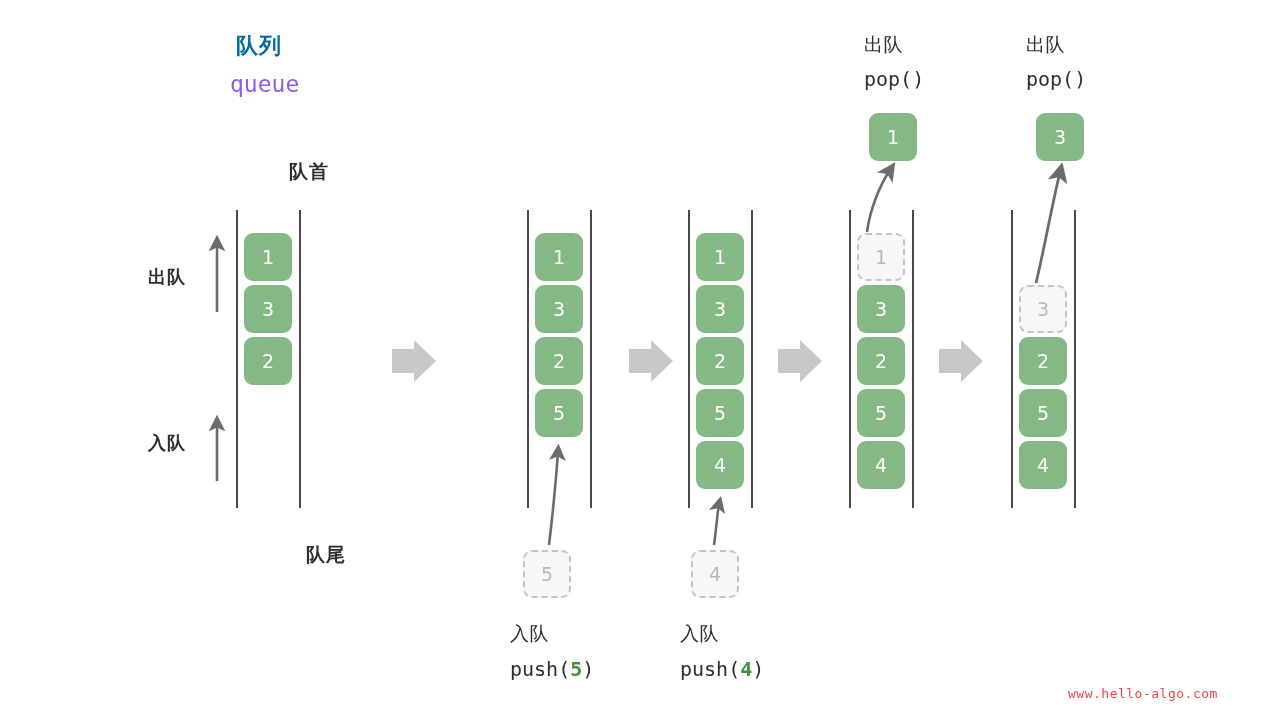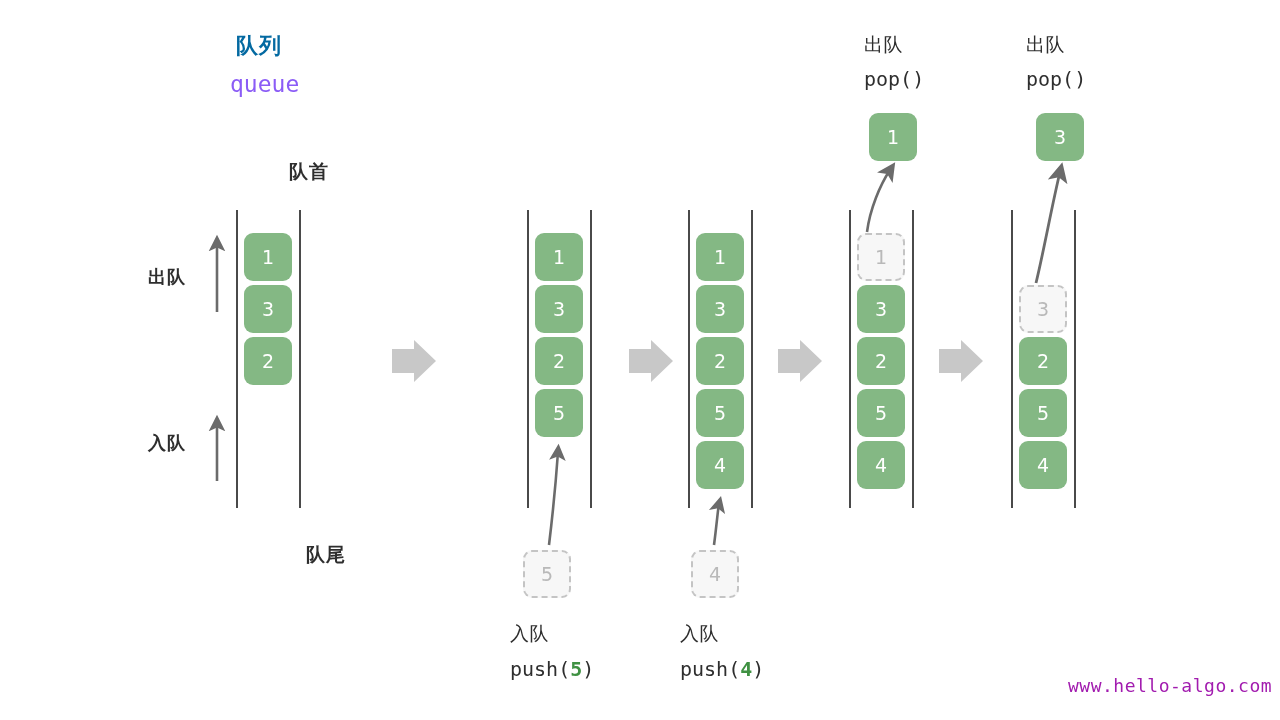--- a/index.html
+++ b/index.html
@@ -55,23 +55,24 @@
     color: #2e2e2e;
   }
   .op-code .num { color: #3f9142; font-weight: bold; }
   .caption-cn {
     font-size: 19px;
     color: #2e2e2e;
     letter-spacing: 0.5px;
   }
   .watermark {
     font-family: "DejaVu Sans Mono", "Liberation Mono", monospace;
-    font-size: 18px;
-    color: #a21caf;
+    font-size: 13px;
+    color: #ef4444;
     letter-spacing: 0.5px;
+    margin-top: 11px;
   }
   .cell {
     position: absolute;
     width: 48px;
     height: 48px;
     border-radius: 9px;
     background: #84b884;
     color: #ffffff;
     font-size: 19px;
     display: flex;

